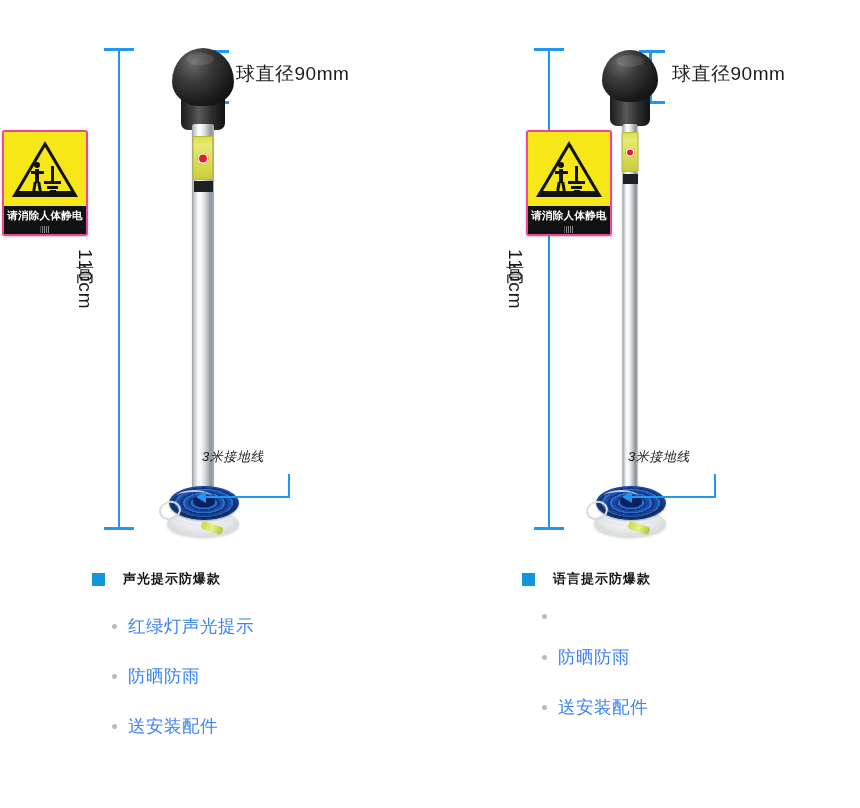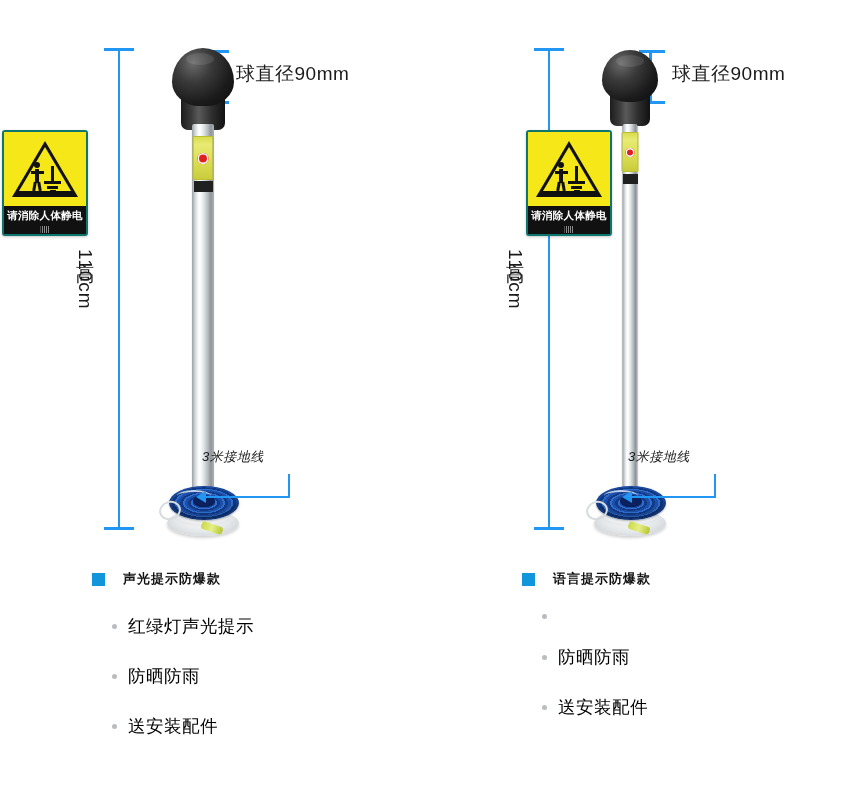--- a/index.html
+++ b/index.html
@@ -93,21 +93,21 @@
   .sticker-bar{
     position:absolute;left:50%;transform:translateX(-50%);
     bottom:-13px;width:19px;height:11px;background:#202020;
   }
   .device.thin .sticker-bar{width:15px;height:10px;}
 
   
   .sign{
     position:absolute;top:130px;width:86px;height:106px;
     background:#e7e9ea;
-    border:2px solid #0f766e;
+    border:2px solid #ec4899;
     border-radius:3px;
     box-shadow:0 1px 3px rgba(0,0,0,.22);
     box-sizing:border-box;
     padding:0;
   }
   .panel.left .sign{left:2px;}
   .panel.right .sign{left:-4px;}
   .sign-inner{width:100%;height:100%;background:#111;position:relative;}
   .sign-yellow{
     position:absolute;left:0;top:0;right:0;height:74px;background:#f5e718;
@@ -203,21 +203,21 @@
   
   .caption{position:absolute;top:570px;width:430px;}
   .caption.left{left:0;}
   .caption.right{left:430px;}
   .cap-title{display:flex;align-items:center;padding-left:92px;}
   .cap-sq{width:13px;height:13px;background:#1296db;flex:none;}
   .cap-title-text{margin-left:18px;font-size:13px;font-weight:bold;letter-spacing:1px;color:#111;}
   .cap-list{margin:0;padding:0;list-style:none;padding-left:112px;}
   .cap-list li{display:flex;align-items:center;margin-top:26px;}
   .cap-dot{width:5px;height:5px;border-radius:50%;background:#b9bdc0;flex:none;}
-  .cap-item-text{margin-left:11px;font-size:17.5px;color:#000000;letter-spacing:0.5px;}
+  .cap-item-text{margin-left:11px;font-size:17.5px;color:#3b82f6;letter-spacing:0.5px;}
 </style>
 </head>
 <body>
 
 <div class="page">
 
   <div class="panel left">
 
     <div class="dim-v"></div>
     <div class="dim-v-label">高110cm</div>

